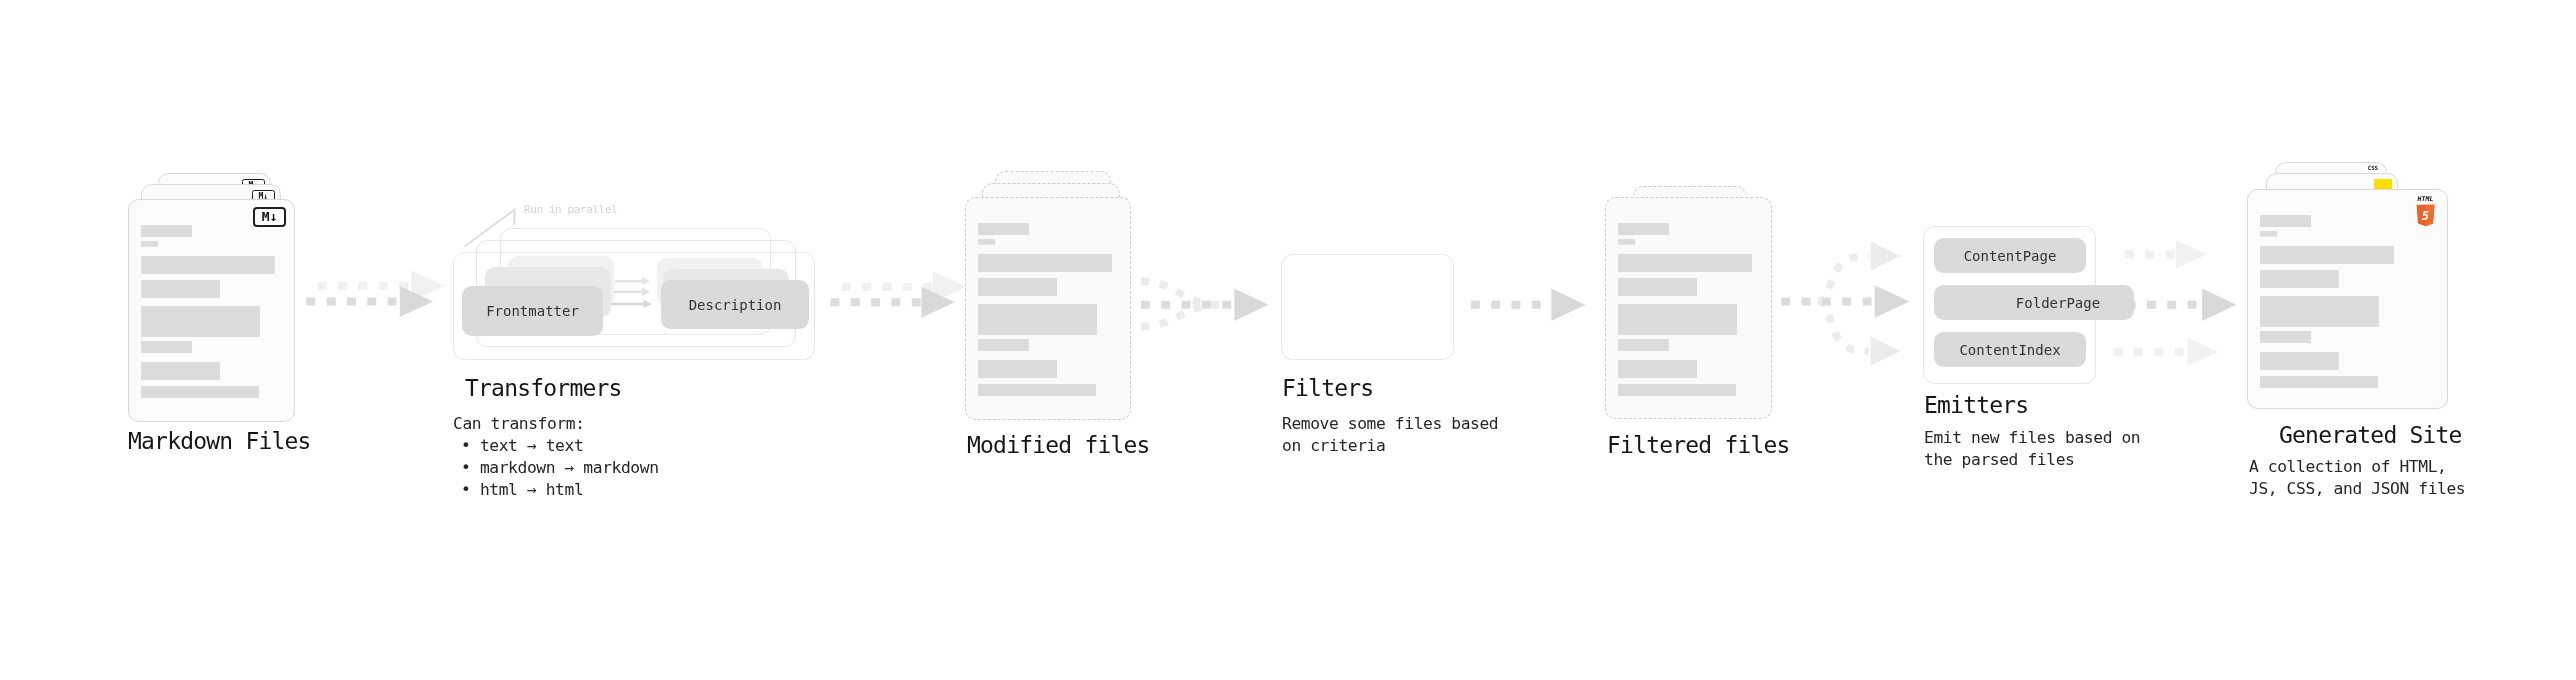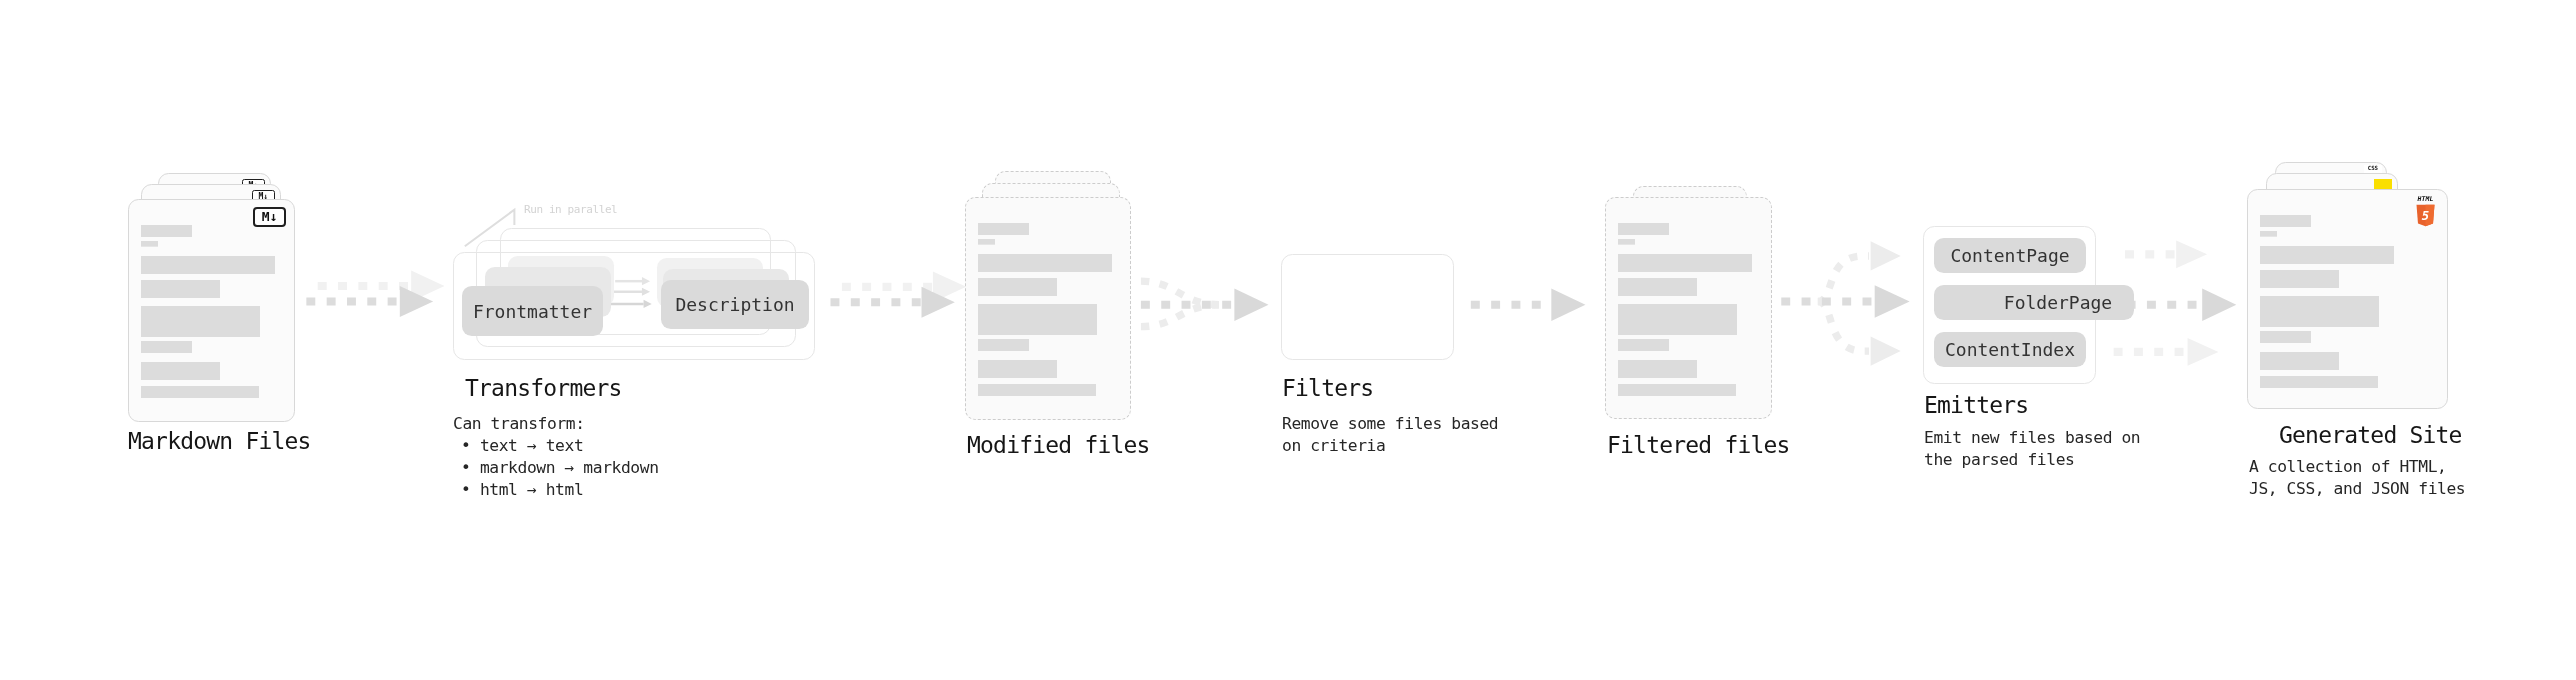--- a/index.html
+++ b/index.html
@@ -32,21 +32,21 @@
 
   .badge-md{position:absolute;background:#fff;border:2.4px solid #1f1f1f;border-radius:4.1px;
     color:#111;font-weight:bold;display:flex;align-items:center;justify-content:center;box-sizing:border-box;}
   .badge-md.lg{width:32.5px;height:20.3px;right:8.1px;top:6.5px;font-size:13px;}
   .badge-md.sm{width:23.6px;height:12.2px;right:4.9px;top:4.9px;font-size:8.1px;border-width:1.6px;border-radius:2.4px;}
 
   .frame{position:absolute;border:1.6px solid #e6e6e6;border-radius:11.4px;box-sizing:border-box;}
   .frame.filled{background:#fff;}
 
   .pill{position:absolute;display:flex;align-items:center;justify-content:center;
-    background:#dadada;border-radius:9.8px;font-size:18px;color:#333;white-space:nowrap;}
+    background:#dadada;border-radius:9.8px;font-size:14px;color:#333;white-space:nowrap;}
   .pill.g1{background:#e8e8e8;}
   .pill.g2{background:#f1f1f1;}
 
   .title{position:absolute;font-size:23px;color:#161616;white-space:nowrap;letter-spacing:-0.8px;}
   .sub{position:absolute;font-size:16.3px;color:#262626;line-height:22px;white-space:nowrap;letter-spacing:-0.4px;}
   .sub .ind{padding-left:8.1px;}
   .note{position:absolute;font-size:11px;color:#d3d3d3;white-space:nowrap;letter-spacing:-0.4px;}
 
   .badge-js{position:absolute;width:18px;height:9.8px;background:#fadf00;right:4.9px;top:4.9px;}
   .badge-css{position:absolute;width:18px;height:9.8px;right:4.1px;top:2.4px;background:#fff;}

